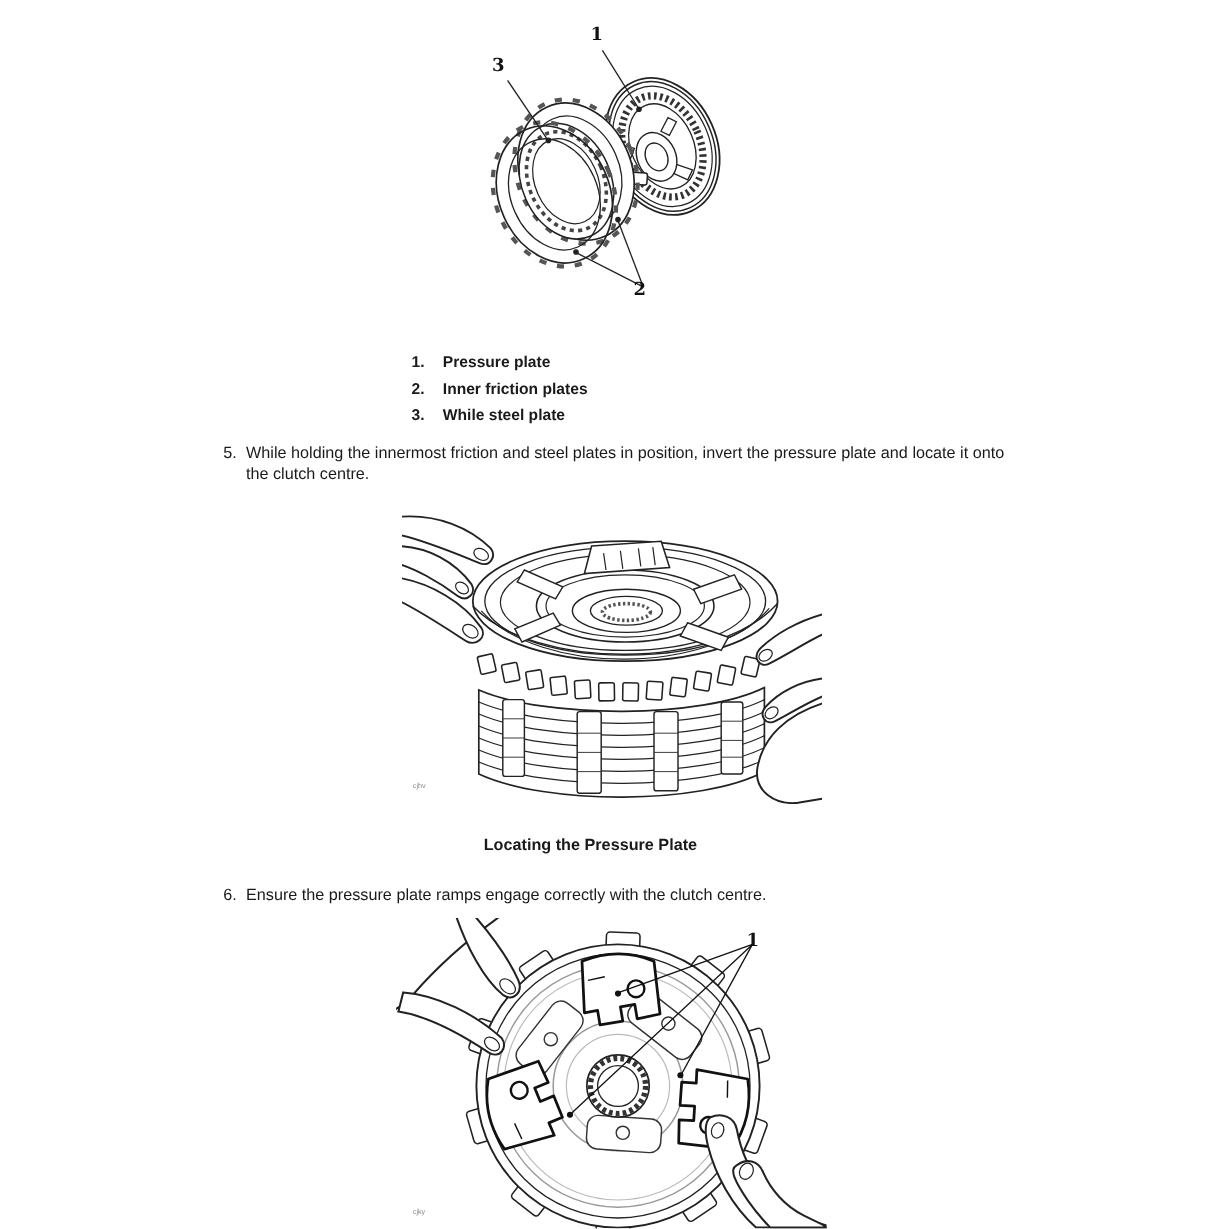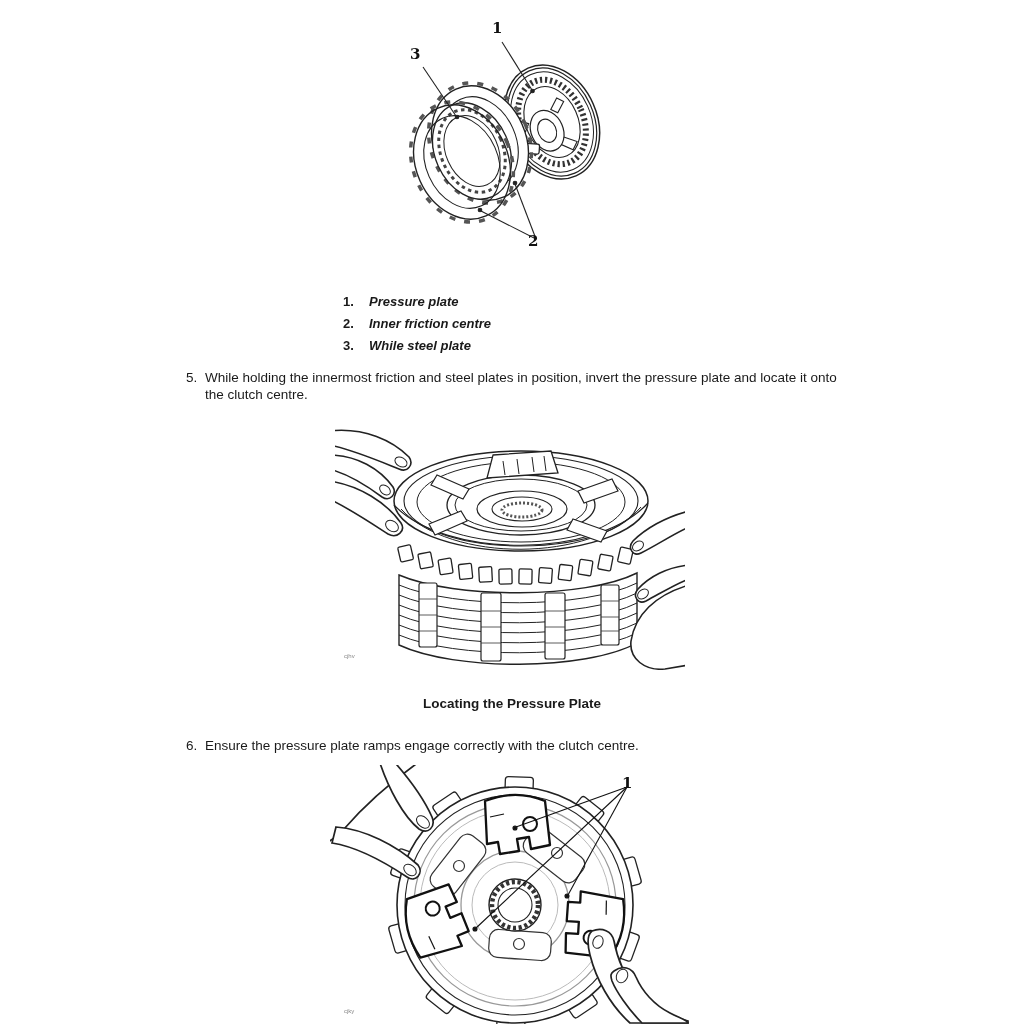--- a/index.html
+++ b/index.html
@@ -7,25 +7,25 @@
         font-family:"Liberation Sans",sans-serif;color:#1a1a1a;}
   .fig{position:absolute;}
   svg{display:block;}
   .ln{fill:#fff;stroke:#222;stroke-width:1.3;}
   .nofill{fill:none;stroke:#222;stroke-width:1.2;}
   .callout{position:absolute;font-family:"DejaVu Serif",serif;font-weight:bold;
            font-size:15px;line-height:15px;color:#111;}
   .legend{position:absolute;left:343px;top:291px;}
   .legend-row{display:flex;font-weight:bold;font-size:13px;line-height:22px;}
   .legend-num{width:18px;}
-  .legend-label{margin-left:8px;font-style:italic;}
+  .legend-label{margin-left:8px;}
   .step{position:absolute;display:flex;font-size:13.5px;line-height:17px;}
   .step-num{width:19px;flex:none;}
   .step-text{width:642px;}
-  .caption{position:absolute;left:362px;top:696px;width:300px;text-align:center;
+  .caption{position:absolute;left:342px;top:696px;width:300px;text-align:center;
            font-weight:bold;font-size:13.5px;}
   .figcode{position:absolute;font-size:6px;color:#888;line-height:6px;}
 </style>
 </head>
 <body>
 
 <div id="page">
 
   <div class="fig" style="left:380px;top:10px;">
     <svg width="290" height="265" viewBox="0 0 290 265">
@@ -82,21 +82,21 @@
   <span class="callout" style="left:410px;top:47px;">3</span>
   <span class="callout" style="left:528px;top:234px;">2</span>
 
   <div class="legend">
     <div class="legend-row">
       <span class="legend-num">1.</span>
       <span class="legend-label">Pressure plate</span>
     </div>
     <div class="legend-row">
       <span class="legend-num">2.</span>
-      <span class="legend-label">Inner friction centre</span>
+      <span class="legend-label">Inner friction plates</span>
     </div>
     <div class="legend-row">
       <span class="legend-num">3.</span>
       <span class="legend-label">While steel plate</span>
     </div>
   </div>
 
   <div class="step" style="left:186px;top:369px;">
     <span class="step-num">5.</span>
     <span class="step-text">While holding the innermost friction and steel plates in position, invert the pressure plate and locate it onto the clutch centre.</span>

